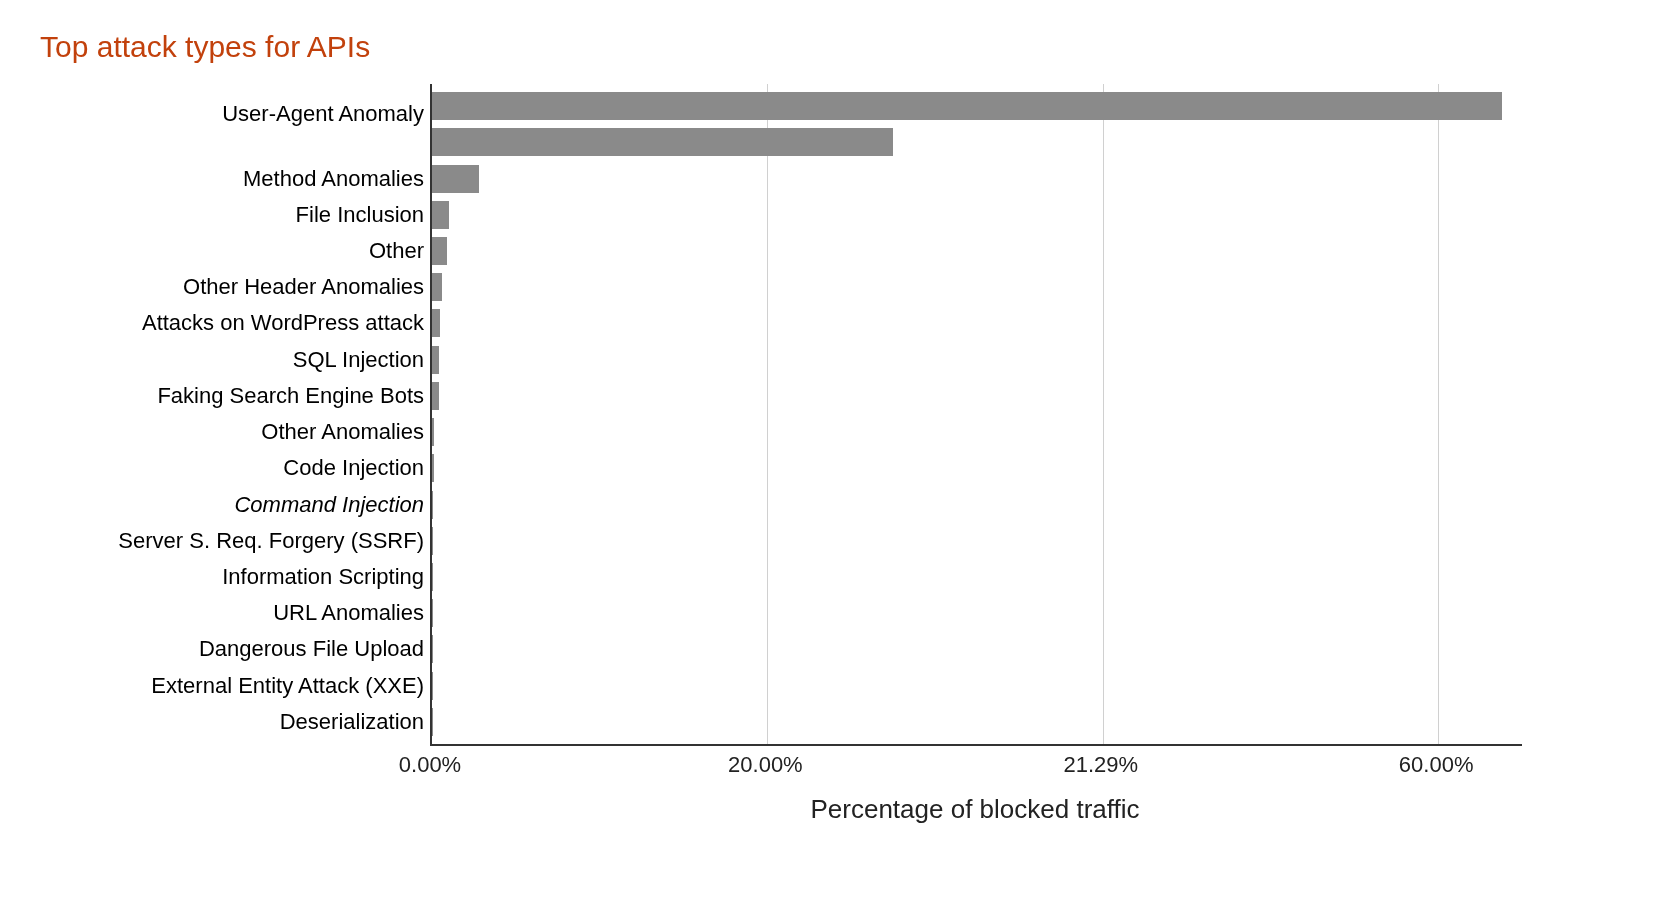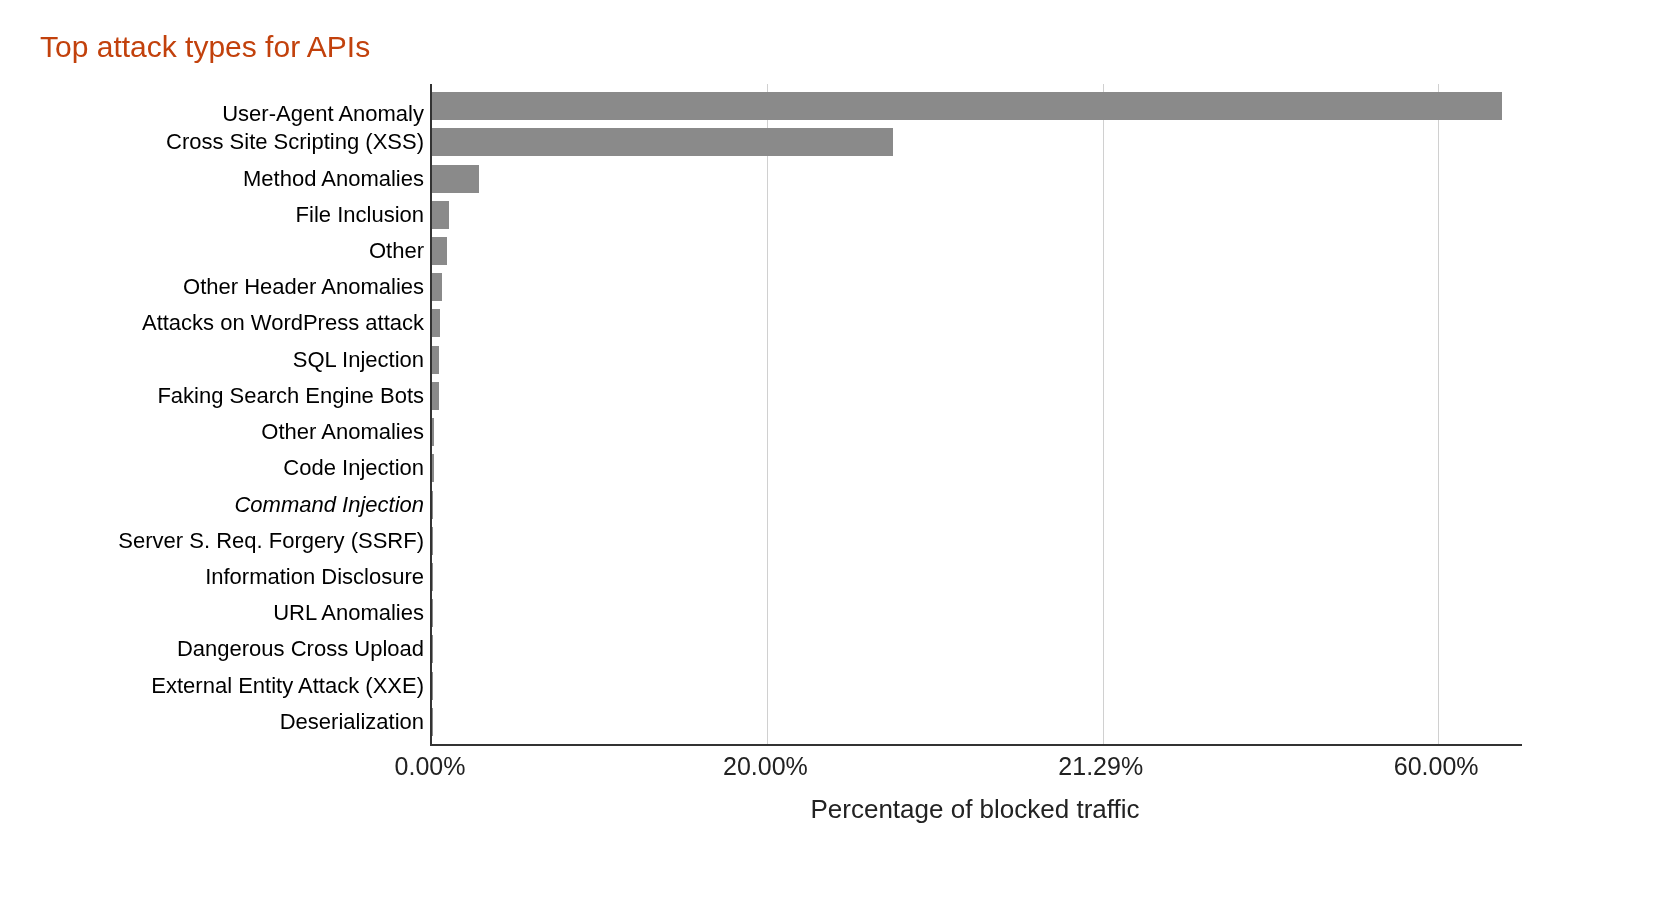--- a/index.html
+++ b/index.html
@@ -7,21 +7,21 @@
   .chart-wrap{position:absolute;left:40px;top:30px;width:1480px;height:820px;}
   .title{font-size:30px;color:#c2410c;font-weight:400;margin-bottom:20px;}
   .plot{position:relative;width:1480px;height:720px;}
   .plot-area{position:absolute;left:390px;top:0;width:1090px;height:660px;
     border-left:2px solid #333;border-bottom:2px solid #333;}
   .grid{position:absolute;top:0;bottom:0;width:1px;background:#d0d0d0;}
   .bar-label{position:absolute;right:1096px;width:380px;text-align:right;
     font-size:22px;color:#000;white-space:nowrap;}
   .bar{position:absolute;left:392px;height:28px;background:#8a8a8a;}
   .xlabels{position:absolute;left:390px;top:668px;width:1090px;height:30px;}
-  .xtick{position:absolute;top:0;transform:translateX(-50%);font-size:25px;color:#222;}
+  .xtick{position:absolute;top:0;transform:translateX(-50%);font-size:22px;color:#222;}
   .xaxis-title{position:absolute;left:390px;top:710px;width:1090px;text-align:center;
     font-size:26px;color:#222;}
 </style>
 </head>
 <body>
 
 <div class="chart-wrap">
   <div class="title">Top attack types for APIs</div>
   <div class="plot">
     <div class="plot-area" id="plot-area">
@@ -31,21 +31,20 @@
       </div>
     <div class="xlabels" id="xlabels">
         <div class="xtick" style="left: 0px;">0.00%</div>
         <div class="xtick" style="left: 335.385px;">20.00%</div>
         <div class="xtick" style="left: 670.769px;">21.29%</div>
         <div class="xtick" style="left: 1006.15px;">60.00%</div>
       </div>
     <div class="xaxis-title">Percentage of blocked traffic</div>
   <div class="bar-label" style="top: 16px; line-height: 28px;">User-Agent Anomaly</div>
       <div class="bar" style="top: 8.21053px; width: 1069.88px; background: rgb(138, 138, 138);"></div>
-      <div class="bar-label" style="top: 44.4211px; line-height: 28px;">Cross Site Scripting (XSS)</div>
       <div class="bar" style="top: 44.4211px; width: 461.154px; background: rgb(138, 138, 138);"></div>
       <div class="bar-label" style="top: 80.6316px; line-height: 28px;">Method Anomalies</div>
       <div class="bar" style="top: 80.6316px; width: 46.9538px; background: rgb(138, 138, 138);"></div>
       <div class="bar-label" style="top: 116.842px; line-height: 28px;">File Inclusion</div>
       <div class="bar" style="top: 116.842px; width: 16.7692px; background: rgb(138, 138, 138);"></div>
       <div class="bar-label" style="top: 153.053px; line-height: 28px;">Other</div>
       <div class="bar" style="top: 153.053px; width: 15.0923px; background: rgb(138, 138, 138);"></div>
       <div class="bar-label" style="top: 189.263px; line-height: 28px;">Other Header Anomalies</div>
       <div class="bar" style="top: 189.263px; width: 10.0615px; background: rgb(138, 138, 138);"></div>
       <div class="bar-label" style="top: 225.474px; line-height: 28px;">Attacks on WordPress attack</div>
@@ -55,24 +54,24 @@
       <div class="bar-label" style="top: 297.895px; line-height: 28px;">Faking Search Engine Bots</div>
       <div class="bar" style="top: 297.895px; width: 6.70769px; background: rgb(138, 138, 138);"></div>
       <div class="bar-label" style="top: 334.105px; line-height: 28px;">Other Anomalies</div>
       <div class="bar" style="top: 334.105px; width: 1.67692px; background: rgb(138, 138, 138);"></div>
       <div class="bar-label" style="top: 370.316px; line-height: 28px;">Code Injection</div>
       <div class="bar" style="top: 370.316px; width: 1.67692px; background: rgb(138, 138, 138);"></div>
       <div class="bar-label" style="top: 406.526px; line-height: 28px; font-style: italic;">Command Injection</div>
       <div class="bar" style="top: 406.526px; width: 1px; background: rgb(138, 138, 138);"></div>
       <div class="bar-label" style="top: 442.737px; line-height: 28px;">Server S. Req. Forgery (SSRF)</div>
       <div class="bar" style="top: 442.737px; width: 1px; background: rgb(138, 138, 138);"></div>
-      <div class="bar-label" style="top: 478.947px; line-height: 28px;">Information Disclosure</div>
+      <div class="bar-label" style="top: 478.947px; line-height: 28px;">Information Scripting</div>
       <div class="bar" style="top: 478.947px; width: 1px; background: rgb(138, 138, 138);"></div>
       <div class="bar-label" style="top: 515.158px; line-height: 28px;">URL Anomalies</div>
       <div class="bar" style="top: 515.158px; width: 1px; background: rgb(138, 138, 138);"></div>
-      <div class="bar-label" style="top: 551.368px; line-height: 28px;">Dangerous Cross Upload</div>
+      <div class="bar-label" style="top: 551.368px; line-height: 28px;">Dangerous File Upload</div>
       <div class="bar" style="top: 551.368px; width: 1px; background: rgb(138, 138, 138);"></div>
       <div class="bar-label" style="top: 587.579px; line-height: 28px;">External Entity Attack (XXE)</div>
       <div class="bar" style="top: 587.579px; width: 1px; background: rgb(138, 138, 138);"></div>
       <div class="bar-label" style="top: 623.789px; line-height: 28px; text-align: right;">Deserialization</div>
       <div class="bar" style="top: 623.789px; width: 1px; background: rgb(138, 138, 138);"></div>
     </div>
 </div>
 
 </body></html>

